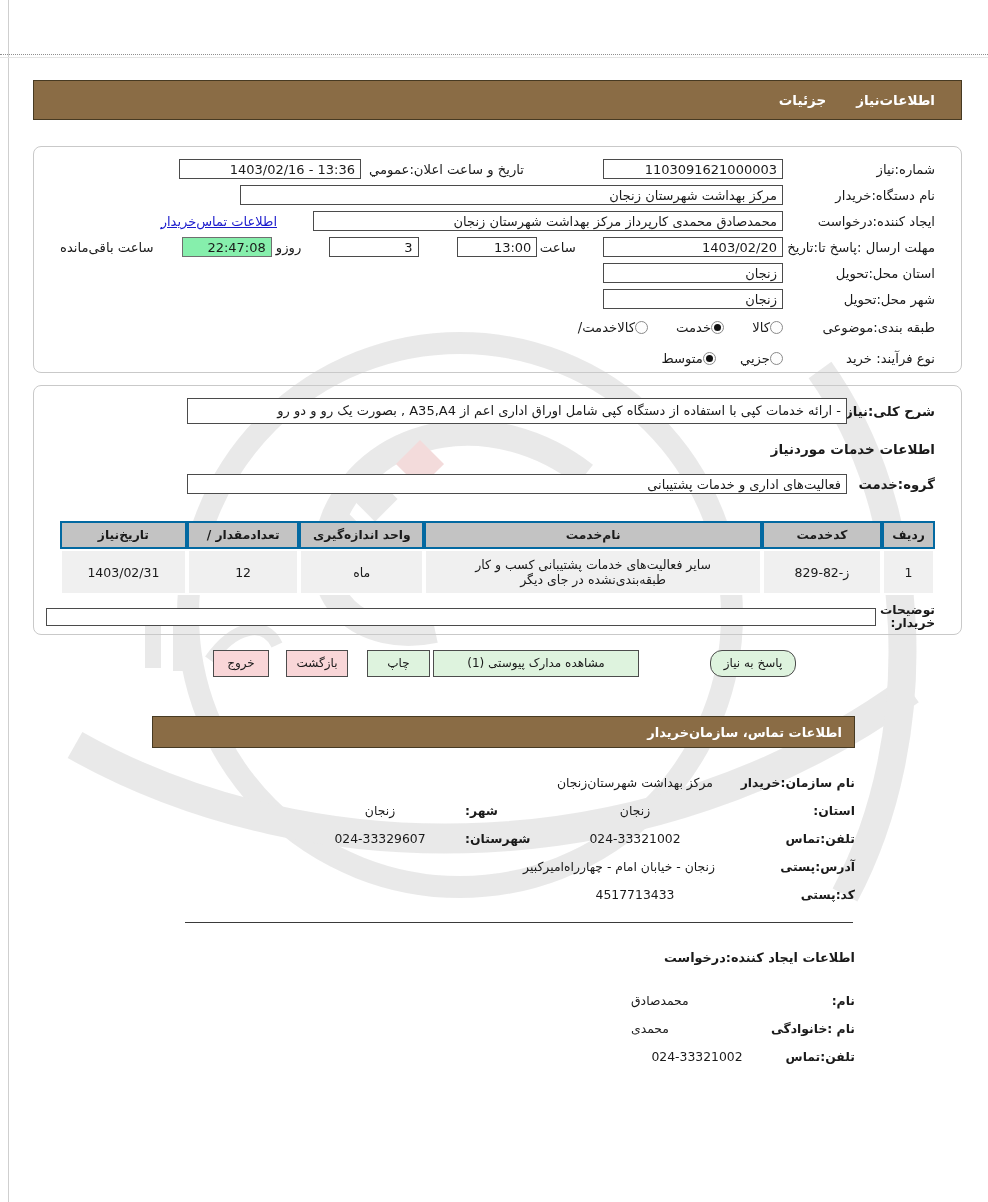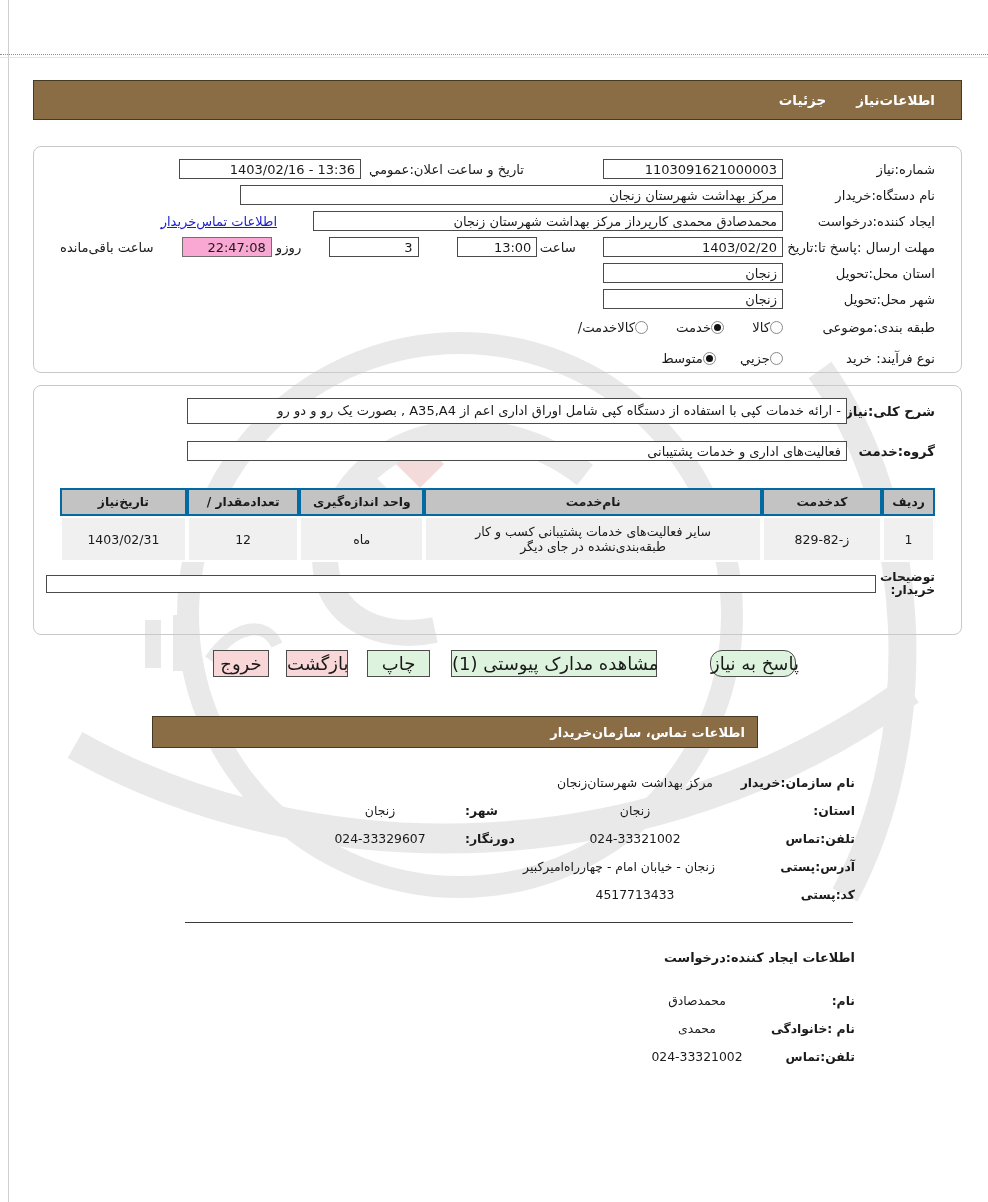--- a/index.html
+++ b/index.html
@@ -10,34 +10,34 @@
   .left-edge{left:8px;top:0;height:1202px;width:0;border-left:1px solid #cfcfcf;}
   .dotline{left:0;top:54px;width:988px;border-top:1px dotted #8f8f8f;}
   .dotline2{left:0;top:57px;width:988px;border-top:1px solid #e4e4e4;}
   
   .wm{left:15px;top:315px;width:930px;height:640px;opacity:.5;z-index:0;pointer-events:none;}
   
   .brownbar{background:#8a6c45;border:1px solid #473a22;box-sizing:border-box;color:#fff;
             direction:rtl;display:flex;align-items:center;z-index:2;}
   .menubar{left:33px;top:80px;width:929px;height:40px;gap:30px;padding:0 26px;font-size:13.5px;font-weight:600;}
   .menubar span{cursor:default;}
-  .cbar{left:152px;top:716px;width:606px;height:32px;padding:0 12px;font-size:13px;font-weight:bold;}
+  .cbar{left:152px;top:716px;width:703px;height:32px;padding:0 12px;font-size:13px;font-weight:bold;}
   
   .panel{left:33px;width:929px;border:1px solid #c9c9c9;border-radius:8px;box-sizing:border-box;
          direction:rtl;z-index:1;background:transparent;}
   .p1{top:146px;height:227px;padding:9px 26px;}
   .p2{top:385px;height:250px;padding:12px 26px;}
   .frow{display:flex;direction:rtl;align-items:center;height:26px;font-size:13.2px;white-space:nowrap;}
   .flabel{width:152px;flex:0 0 auto;}
   .tbox{border:1px solid #4b4b4b;background:#fff;height:20px;line-height:20px;padding:0 5px;
         box-sizing:border-box;font-size:13px;overflow:hidden;white-space:nowrap;flex:0 0 auto;margin-left:24px;}
   .ltr{direction:ltr;text-align:right;}
   .w80{width:80px}.w90{width:90px}.w180{width:180px}.w182{width:182px}.w470{width:470px}
   .w543{width:543px}.w660{width:660px;flex:1 1 auto;max-width:660px;text-align:right;}
-  .beige{background:#f9a8d4;border-color:#6f6f6f;}
+  .beige{background:#86efac;border-color:#6f6f6f;}
   .s6{width:6px}.s8{width:8px}.s10{width:10px}.s24{width:24px}.s28{width:28px}
   .s30{width:30px}.s36{width:36px}.s55{width:55px}
   .link{color:#1a1acc;text-decoration:underline;cursor:pointer;margin-right:12px;font-size:13px;}
   .opt{display:flex;align-items:center;flex:0 0 auto;}
   .radio{width:13px;height:13px;border:1px solid #8a8a8a;border-radius:50%;background:#fdfdfd;
          display:inline-flex;align-items:center;justify-content:center;box-sizing:border-box;}
   .radio.sel::after{content:"";width:7px;height:7px;border-radius:50%;background:#111;}
   .chk{width:13px;height:13px;border:1px solid #999;background:#fdfdfd;box-sizing:border-box;}
   .bold{font-weight:bold;}
   .sect{font-weight:bold;font-size:13.5px;margin-top:17px;}
@@ -45,35 +45,35 @@
   table.svc{width:100%;border-collapse:separate;border-spacing:0;margin-top:24px;direction:rtl;}
   table.svc th{background:#c3c3c3;border:2px solid #0369a1;font-size:12.3px;font-weight:bold;
                padding:5px 3px;white-space:nowrap;}
   table.svc td{background:#f0f0f0;border:2px solid #ffffff;font-size:12.5px;text-align:center;
                padding:4px 3px;height:34px;}
   .col-r{width:45px}.col-c{width:120px}.col-n{width:360px}.col-u{width:118px}.col-q{width:108px}.col-d{width:125px}
   .notes{display:flex;direction:rtl;align-items:center;margin-top:9px;gap:4px;}
   .notes .nlab{font-weight:bold;font-size:12.3px;line-height:13px;text-align:right;flex:0 0 auto;}
   .notes .nbox{border:1px solid #4b4b4b;background:#fff;height:16px;flex:1 1 auto;margin-left:-14px;}
   
-  .btn{position:absolute;top:650px;height:27px;line-height:25px;text-align:center;font-size:18px;
+  .btn{position:absolute;top:650px;height:27px;line-height:25px;text-align:center;font-size:12px;
        border:1px solid #4c4c4c;box-sizing:border-box;cursor:pointer;z-index:2;white-space:nowrap;}
   .green{background:#def3de;}
   .pink{background:#f9d6d8;}
   
   .cblock{left:152px;width:703px;direction:rtl;z-index:1;}
   .crow{display:flex;direction:rtl;align-items:center;height:28px;font-size:12.4px;white-space:nowrap;}
   .cl1{width:140px;font-weight:bold;flex:0 0 auto;}
   .cv1{width:160px;text-align:center;flex:0 0 auto;}
   .cl2{width:90px;font-weight:bold;text-align:left;flex:0 0 auto;}
   .cv2{width:170px;text-align:center;flex:0 0 auto;}
   .divider{left:185px;top:922px;width:668px;border-top:1px solid #3a3a3a;z-index:1;}
   .ktitle{font-weight:bold;font-size:12.8px;height:30px;display:flex;align-items:center;}
   .kl{width:92px;font-weight:bold;flex:0 0 auto;}
-  .kv{width:132px;text-align:center;flex:0 0 auto;}
+  .kv{width:132px;text-align:left;flex:0 0 auto;}
 </style>
 </head>
 <body>
 
 <div class="abs left-edge"></div>
 <div class="abs dotline"></div>
 <div class="abs dotline2"></div>
 
 <svg class="abs wm" viewBox="0 0 930 640" xmlns="http://www.w3.org/2000/svg">
   <g fill="none" stroke="#d4d4d4">
@@ -167,20 +167,21 @@
     </span>
     <span class="s30"></span>
   </div>
 </div>
 
 <div class="abs panel p2">
   <div class="frow">
     <span class="bold" style="width:88px;flex:0 0 auto;text-align:center;">شرح کلی:نیاز</span>
     <span class="tbox w660" style="height:26px;line-height:24px;">- ارائه خدمات کپی با استفاده از دستگاه کپی شامل اوراق اداری اعم از A35,A4 , بصورت یک رو و دو رو</span>
   </div>
+  <div class="sect">اطلاعات خدمات موردنیاز</div>
   <div class="frow" style="margin-top:14px;">
     <span class="bold" style="width:88px;flex:0 0 auto;">گروه:خدمت</span>
     <span class="tbox w660">فعالیت‌های اداری و خدمات پشتیبانی</span>
   </div>
   <table class="svc">
     <thead>
       <tr>
         <th class="col-r">ردیف</th>
         <th class="col-c">کدخدمت</th>
         <th class="col-n">نام‌خدمت</th>
@@ -203,21 +204,21 @@
   <div class="notes">
     <span class="nlab">
       <span>توضیحات</span><br>
       <span>خریدار:</span>
     </span>
     <span class="nbox"></span>
   </div>
 </div>
 
 <div class="btn green" style="left:710px;width:86px;border-radius:12px;">پاسخ به نیاز</div>
-<div class="btn green" style="left:451px;width:206px;">مشاهده مدارک پیوستی (1)</div>
+<div class="btn green" style="left:433px;width:206px;">مشاهده مدارک پیوستی (1)</div>
 <div class="btn green" style="left:367px;width:63px;">چاپ</div>
 <div class="btn pink" style="left:286px;width:62px;">بازگشت</div>
 <div class="btn pink" style="left:213px;width:56px;">خروج</div>
 
 <div class="abs brownbar cbar">
   <span>اطلاعات تماس، سازمان‌خریدار</span>
 </div>
 
 <div class="abs cblock" style="top:768px;">
   <div class="crow">
@@ -226,21 +227,21 @@
   </div>
   <div class="crow">
     <span class="cl1">استان:</span>
     <span class="cv1">زنجان</span>
     <span class="cl2">شهر:</span>
     <span class="cv2">زنجان</span>
   </div>
   <div class="crow">
     <span class="cl1">تلفن:تماس</span>
     <span class="cv1 ltr" style="text-align:center;">024-33321002</span>
-    <span class="cl2">دورنگار:</span>
+    <span class="cl2">شهرستان:</span>
     <span class="cv2 ltr" style="text-align:center;">024-33329607</span>
   </div>
   <div class="crow">
     <span class="cl1">آدرس:پستی</span>
     <span class="cv1">زنجان - خیابان امام - چهارراه‌امیرکبیر</span>
   </div>
   <div class="crow">
     <span class="cl1">کد:پستی</span>
     <span class="cv1 ltr" style="text-align:center;">4517713433</span>
   </div>

